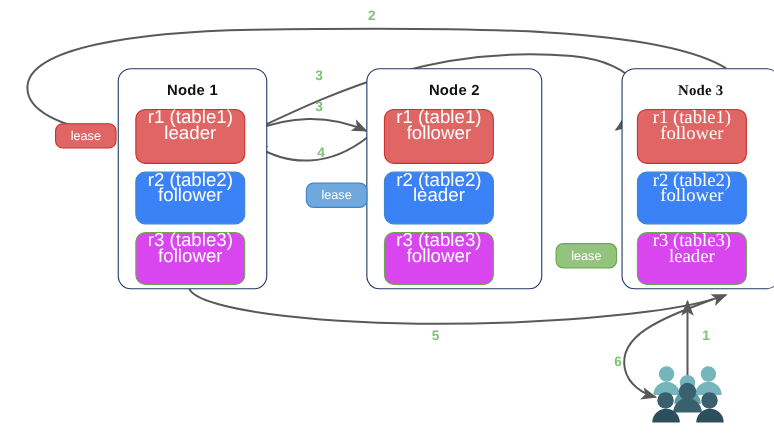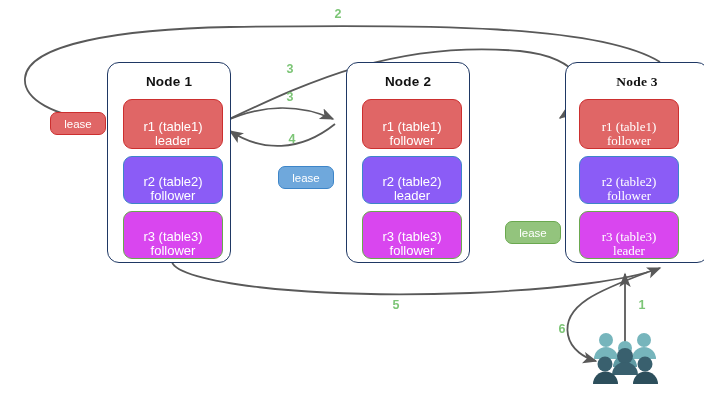--- a/index.html
+++ b/index.html
@@ -40,29 +40,29 @@
     color: #111111;
     letter-spacing: 0.2px;
   }
   .replica {
     position: absolute;
     border-radius: 9px;
     box-sizing: border-box;
     display: flex;
     flex-direction: column;
     align-items: center;
-    justify-content: flex-end;
+    justify-content: flex-start;
     color: #ffffff;
-    font-size: 13px;
+    font-size: 17px;
     line-height: 14px;
     text-align: center;
   }
   .replica span { display: block; }
   .rep-red   { background: #e06666; border: 1.6px solid #cc2f2f; }
-  .rep-blue  { background: #8b5cf6; border: 1.6px solid #3d85c8; }
+  .rep-blue  { background: #3b82f6; border: 1.6px solid #3d85c8; }
   .rep-green { background: #d946ef; border: 1.6px solid #6aa84f; }
   .lease {
     position: absolute;
     border-radius: 7px;
     box-sizing: border-box;
     display: flex;
     align-items: center;
     justify-content: center;
     color: #ffffff;
     font-size: 11.5px;
@@ -106,37 +106,37 @@
 
     <path d="M 335,124 C 300,152 262,152 230,131" fill="none" stroke="#595959" stroke-width="1.8" marker-end="url(#ah)"></path>
 
     <path d="M 172,262 C 178,282 300,299 470,293 C 560,289 630,280 660,268" fill="none" stroke="#595959" stroke-width="1.8" marker-end="url(#ah)"></path>
 
     <path d="M 625,343 L 625,274" fill="none" stroke="#595959" stroke-width="1.8" marker-end="url(#ah)"></path>
 
     <path d="M 648,272 C 600,290 562,305 568,335 C 571,350 585,358 596,361" fill="none" stroke="#595959" stroke-width="1.8" marker-end="url(#ah)"></path>
   </svg>
 
-  <div class="node-box" style="left:107px; top:62px; width:124px; height:201px;">
+  <div class="node-box" style="left:107px; top:62px; width:136px; height:201px;">
     <div class="node-title" style="top:11px;">Node 1</div>
     <div class="replica rep-red" style="left:15px; top:36px; width:100px; height:50px;">
       <span>r1 (table1)</span>
       <span>leader</span>
     </div>
     <div class="replica rep-blue" style="left:15px; top:93px; width:100px; height:48px;">
       <span>r2 (table2)</span>
       <span>follower</span>
     </div>
     <div class="replica rep-green" style="left:15px; top:148px; width:100px; height:48px;">
       <span>r3 (table3)</span>
       <span>follower</span>
     </div>
   </div>
 
-  <div class="node-box" style="left:346px; top:62px; width:124px; height:201px;">
+  <div class="node-box" style="left:333px; top:62px; width:160px; height:201px;">
     <div class="node-title" style="top:11px;">Node 2</div>
     <div class="replica rep-red" style="left:15px; top:36px; width:100px; height:50px;">
       <span>r1 (table1)</span>
       <span>follower</span>
     </div>
     <div class="replica rep-blue" style="left:15px; top:93px; width:100px; height:48px;">
       <span>r2 (table2)</span>
       <span>leader</span>
     </div>
     <div class="replica rep-green" style="left:15px; top:148px; width:100px; height:48px;">

